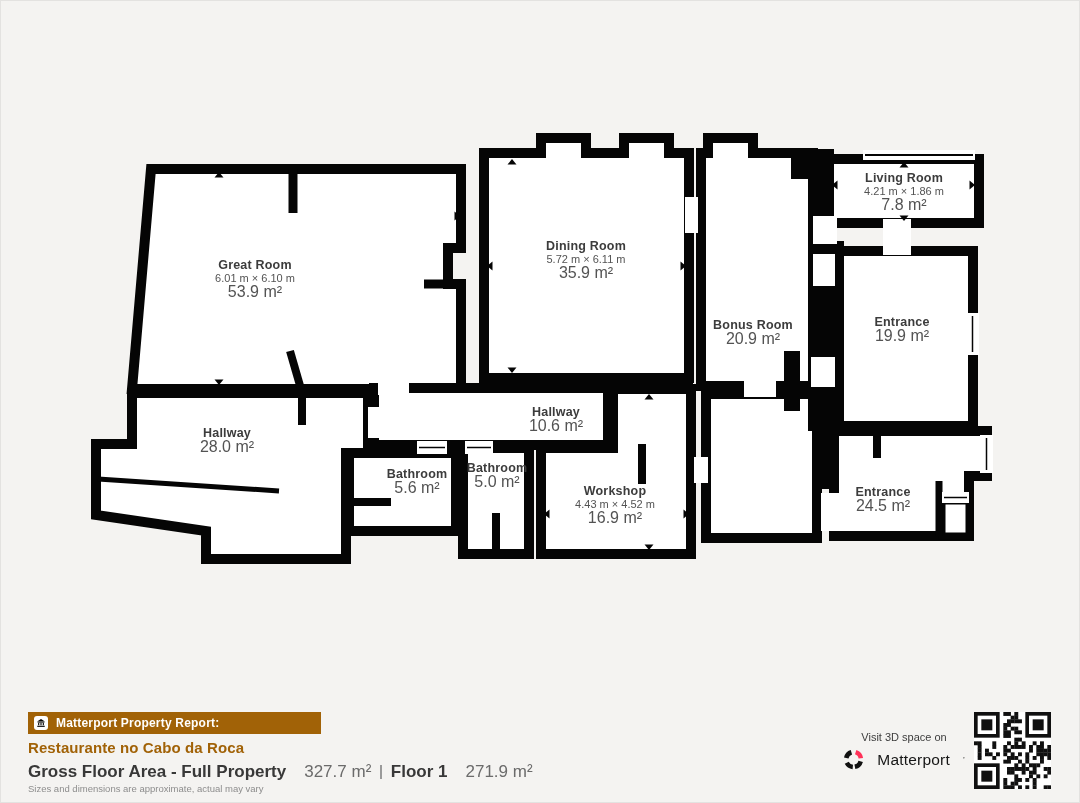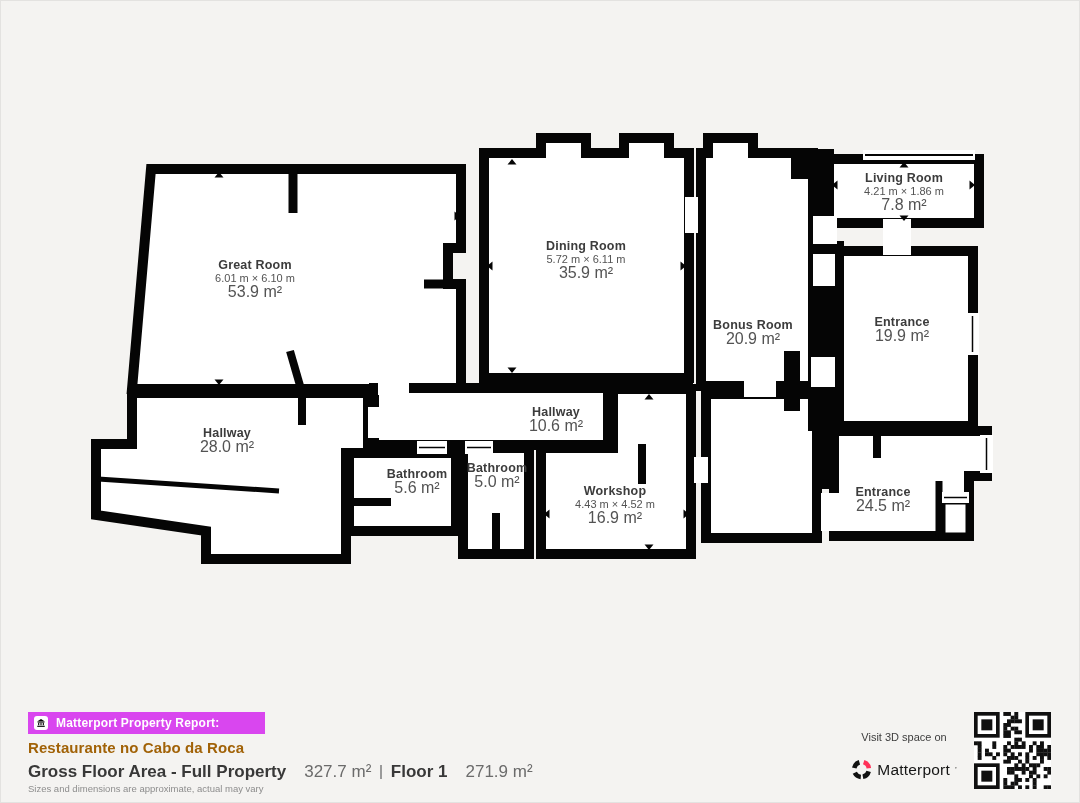--- a/index.html
+++ b/index.html
@@ -22,41 +22,41 @@
   
   #plan-labels{position:absolute;left:0;top:0;width:1080px;height:803px;pointer-events:none;}
   .room-label{position:absolute;transform:translate(-50%,-50%);text-align:center;white-space:nowrap;}
   .room-name{font-size:12.5px;font-weight:bold;color:#3c3c3c;letter-spacing:.2px;line-height:14px;}
   .room-dims{font-size:11px;color:#535353;line-height:13px;}
   .room-area{font-size:16px;color:#535353;line-height:13px;}
   .room-dims:empty{display:none;}
 
   
   .report-bar{
-    position:absolute;left:27px;top:711px;width:237px;height:22px;
-    background:#d946ef;color:#ffffff;display:flex;align-items:center;
+    position:absolute;left:27px;top:711px;width:293px;height:22px;
+    background:#a16207;color:#ffffff;display:flex;align-items:center;
     padding-left:6px;box-sizing:border-box;gap:8px;
     font-size:12px;font-weight:bold;letter-spacing:.2px;
   }
   .bar-icon{width:14px;height:14px;background:#ffffff;border-radius:3px;
     display:inline-flex;align-items:center;justify-content:center;flex:0 0 auto;}
   .property-title{
     position:absolute;left:27px;top:738px;margin:0;
     font-size:15px;font-weight:bold;color:#a16207;letter-spacing:.1px;
   }
   .metrics{position:absolute;left:27px;top:761px;display:flex;align-items:center;font-size:17px;}
   .m-label{font-weight:bold;color:#383838;}
   .m-value{color:#6b6b6b;margin-left:18px;}
   .m-divider{width:1.5px;height:14px;background:#9a9a9a;margin:0 9px;}
   .disclaimer{position:absolute;left:27px;top:782px;font-size:9.5px;color:#8d8d8d;}
 
   
   .cta{position:absolute;left:838px;top:730px;width:130px;text-align:center;}
   .cta-text{font-size:11px;color:#3d3d3d;}
-  .brand-row{display:flex;align-items:center;justify-content:center;margin-top:16px;gap:5px;}
+  .brand-row{display:flex;align-items:center;justify-content:center;margin-top:6px;gap:13px;}
   .mp-logo{width:21px;height:21px;}
   .wordmark{font-size:15.5px;color:#161616;letter-spacing:.2px;}
   .tm{font-size:8px;color:#161616;vertical-align:top;line-height:10px;}
 
   .qr{position:absolute;left:973px;top:711px;width:77px;height:77px;}
 </style>
 </head>
 <body>
 
 <div class="page">

